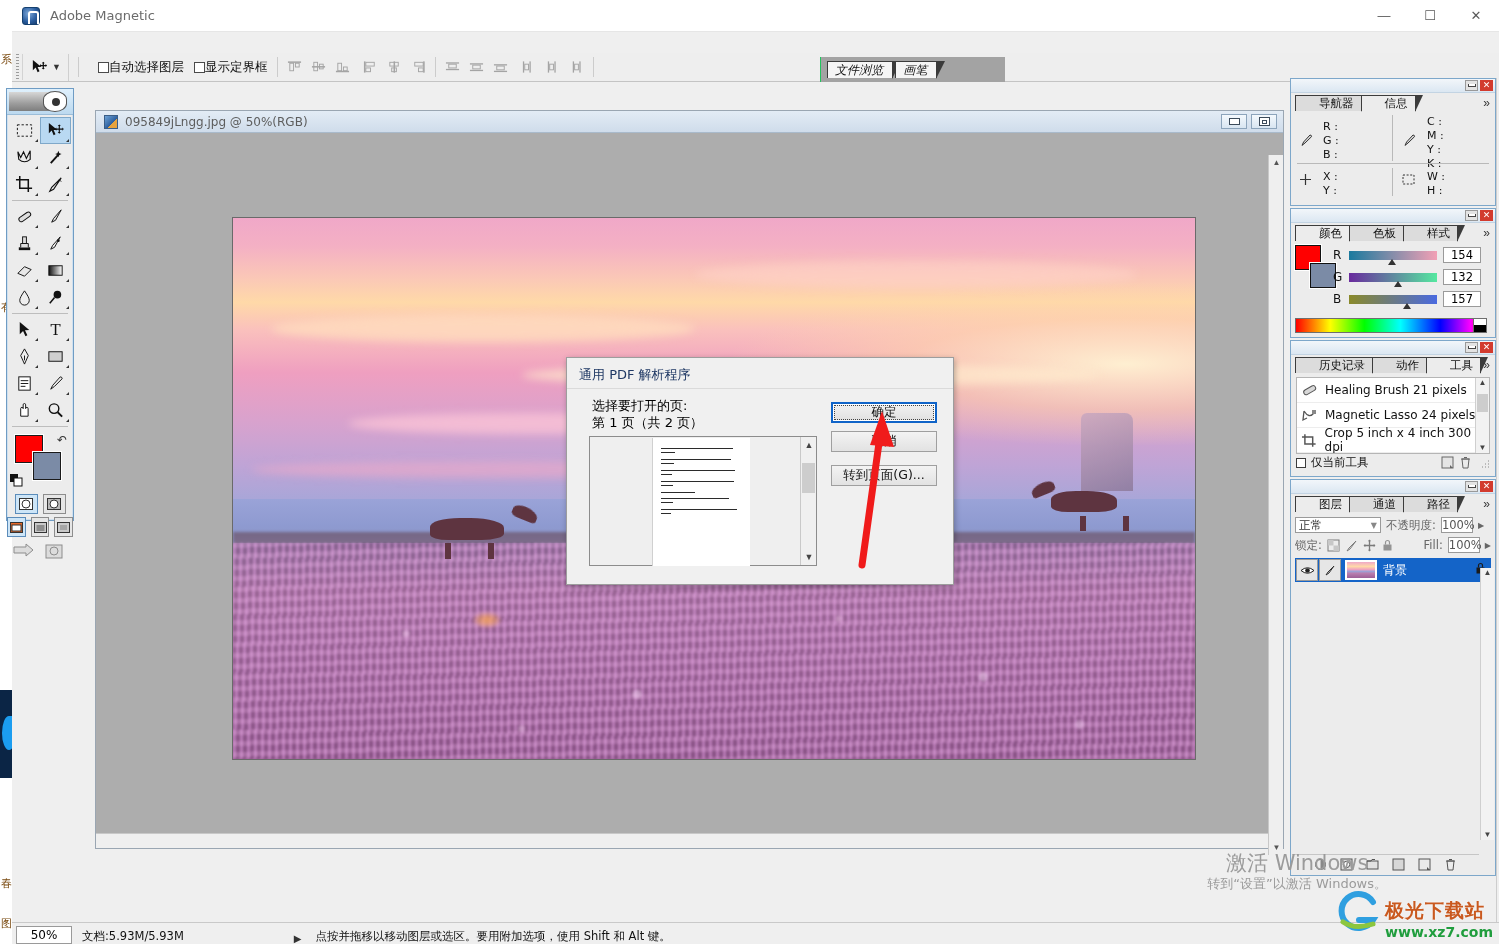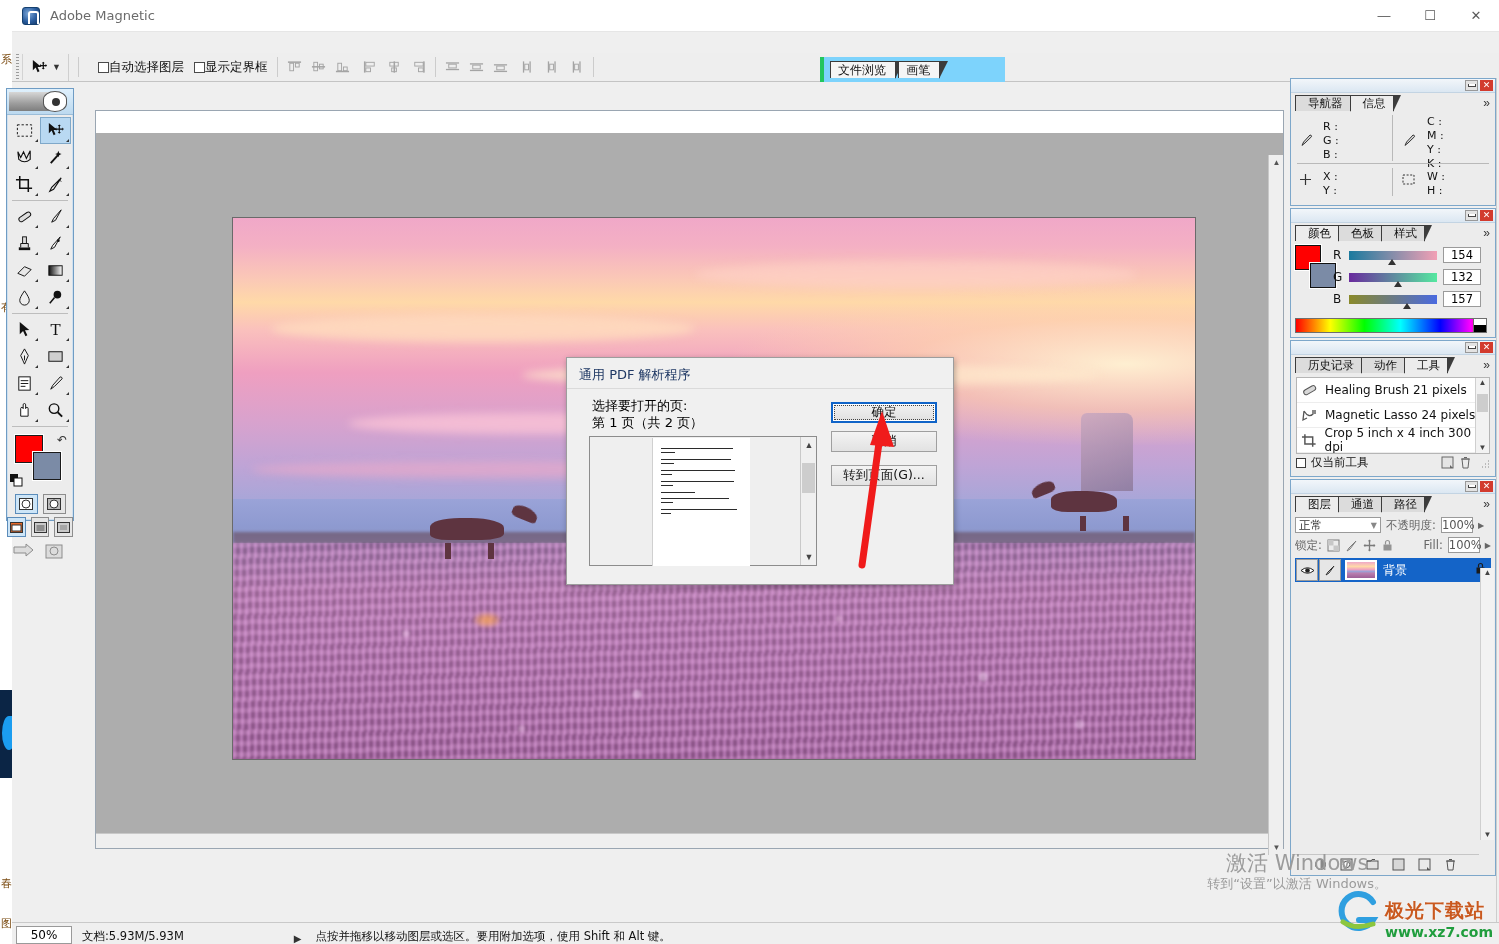--- a/index.html
+++ b/index.html
@@ -69,21 +69,21 @@
     border-right:1px solid #cfcfcf; }
   .opt-sep { width:1px; height:20px; background:#cccccc; margin:0 9px; }
   .opt-check { display:flex; align-items:center; margin-left:10px; font-size:12.5px; color:#111;
      font-family:"DejaVu Sans",sans-serif; }
   .cbox { width:11px; height:11px; border:1px solid #4a4a4a; background:#fff; flex:none; }
   .align-group { display:flex; align-items:center; gap:9px; }
   .align-ico { width:15px; height:14px; opacity:.33; }
 
   
   #opt-dock { position:absolute; left:808px; top:57px; width:185px; height:25px;
-     background:#7dd3fc; border-left:4px solid #22c55e; }
+     background:#a3a3a3; border-left:1px solid #22c55e;font-style:italic; }
   #opt-dock-inner { position:absolute; left:6px; top:4px; }
   .dock-tab { display:inline-block; position:relative; height:17px; padding:0 9px 0 7px;
     background:#f5f5f5; border:1px solid #3b3b3b; border-bottom:none; font-size:12px; color:#111;
     font-family:"DejaVu Sans",sans-serif; line-height:16px; margin-right:-1px; }
   .dock-tab:after { content:""; position:absolute; right:-9px; top:-1px; width:0; height:0;
     border-left:9px solid #3b3b3b; border-bottom:18px solid transparent; }
 
   
   #toolbox {
     position:absolute; left:-6px; top:88px; width:68px; height:433px;
@@ -210,21 +210,21 @@
 
   
   #right-dock { position:absolute; left:1278px; top:78px; width:206px; }
   .palette { background:#ececec; border:1px solid #7da7ca; margin-bottom:2px; position:relative; }
   .pal-bar { height:14px; background:linear-gradient(#f2f6fa,#dbe7f2); display:flex; justify-content:flex-end;
      align-items:center; gap:2px; padding-right:2px; border-bottom:1px solid #c3d4e3; }
   .pal-min { width:13px; height:11px; background:#e3e3e3; border:1px solid #999; display:flex; align-items:center; justify-content:center; }
   .pal-min i { width:8px; height:3px; border:1px solid #444; border-top:none; background:#fff; }
   .pal-close { width:13px; height:11px; background:#d23b2e; color:#fff; font-size:9px; line-height:10px; text-align:center; font-weight:bold; }
   .pal-tabs { display:flex; align-items:flex-end; height:18px; padding-left:4px; background:#ececec; position:relative; }
-  .ptab { position:relative; height:16px; padding:0 7px 0 12px; background:#dcdcdc; border:1px solid #3c3c3c;
+  .ptab { position:relative; height:16px; padding:0 7px 0 23px; background:#dcdcdc; border:1px solid #3c3c3c;
      border-bottom:none; font-size:11.5px; line-height:15px; color:#111; font-family:"DejaVu Sans",sans-serif;
      margin-right:-1px; white-space:nowrap; }
   .ptab.active { background:#ececec; }
   .ptab:after { content:""; position:absolute; right:-8px; top:-1px; width:0;height:0;
      border-left:8px solid #3c3c3c; border-bottom:17px solid transparent; }
   .pal-more { position:absolute; right:5px; bottom:1px; font-size:12px; color:#333; }
   .pal-body { padding:4px 5px 5px; }
 
   
   #info-body { height:94px; position:relative; }
@@ -616,20 +616,32 @@
           <path d="M2 5 h12 v-3 l7 6 -7 6 v-3 h-12 Z" fill="#dcdcdc" stroke="#8d8d8d"></path>
         </svg>
       <svg width="24" height="20" viewBox="0 0 24 20">
           <rect x="2" y="3" width="16" height="13" fill="#dcdcdc" stroke="#8d8d8d"></rect>
           <circle cx="10" cy="9" r="4" fill="none" stroke="#8d8d8d"></circle>
         </svg>
     </div>
   </div>
 
   <div id="doc-window">
+    <div id="doc-title">
+      <div id="doc-icon"></div>
+      <div id="doc-title-text">095849jLngg.jpg @ 50%(RGB)</div>
+      <div id="doc-win-ctrl">
+        <div class="docbtn">
+            <i></i>
+          </div>
+        <div class="docbtn max">
+            <i></i>
+          </div>
+      </div>
+    </div>
 
     <div id="doc-body">
       <div id="canvas-image">
         <div class="sky"></div>
         <div class="sun-glow"></div>
         <div class="cloud" style="left:4%;top:18%;width:44%;height:5%;background:rgba(255,222,190,.75)"></div>
         <div class="cloud" style="left:30%;top:27%;width:60%;height:4%;background:rgba(255,235,205,.7)"></div>
         <div class="cloud" style="left:12%;top:36%;width:38%;height:4%;background:rgba(255,200,215,.7)"></div>
         <div class="cloud" style="left:2%;top:45%;width:55%;height:3%;background:rgba(238,170,200,.6)"></div>
         <div class="cloud" style="left:48%;top:8%;width:46%;height:5%;background:rgba(255,212,200,.55)"></div>

